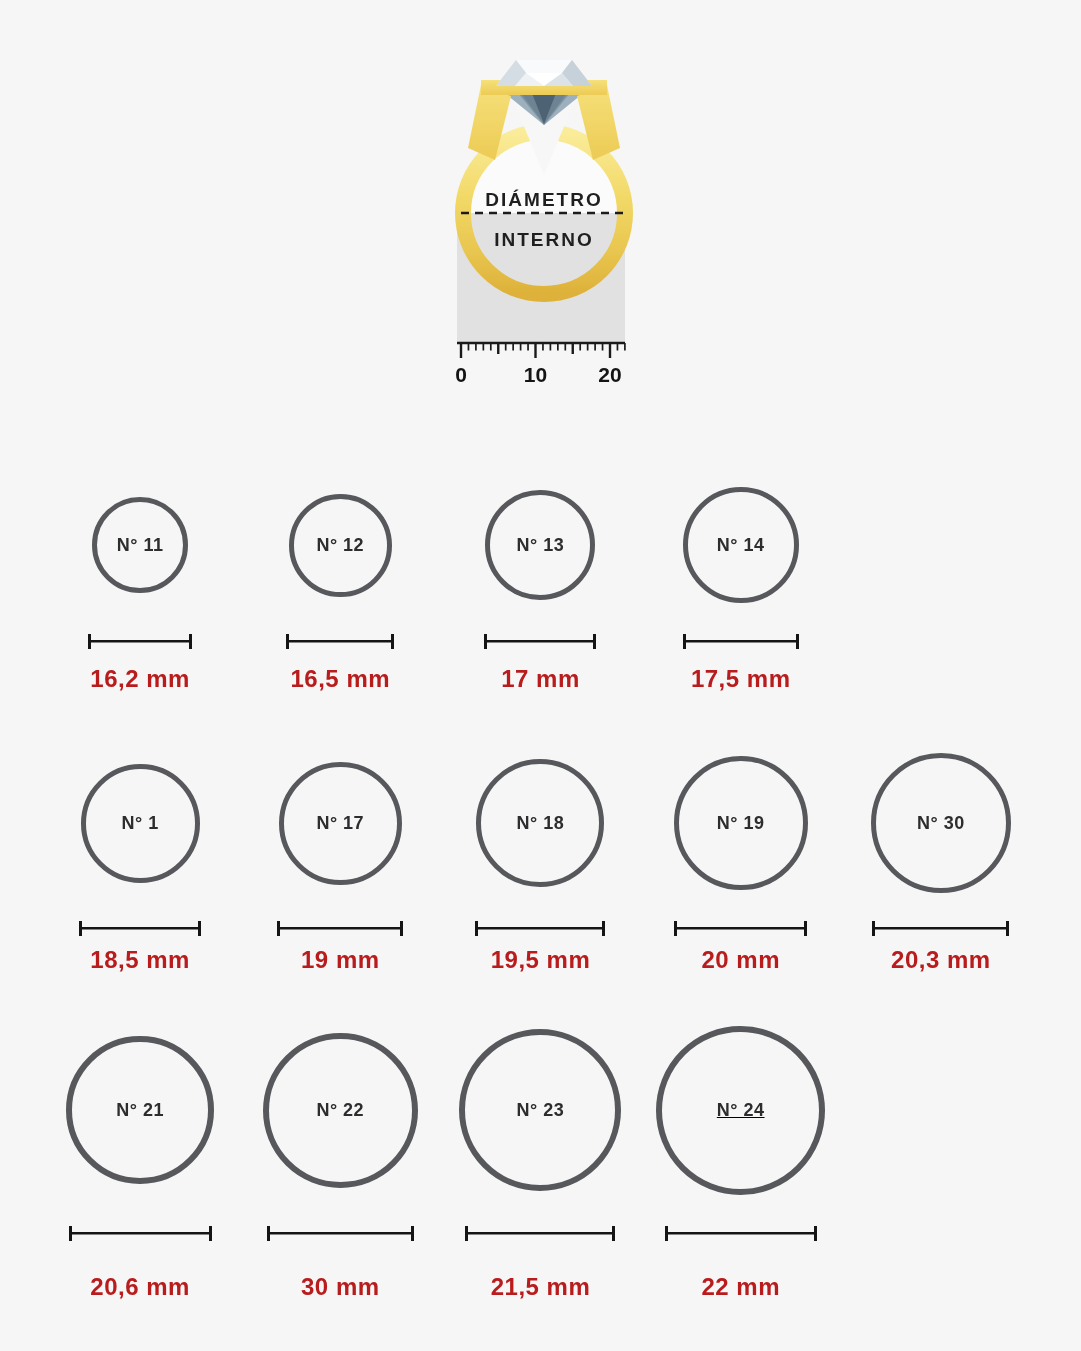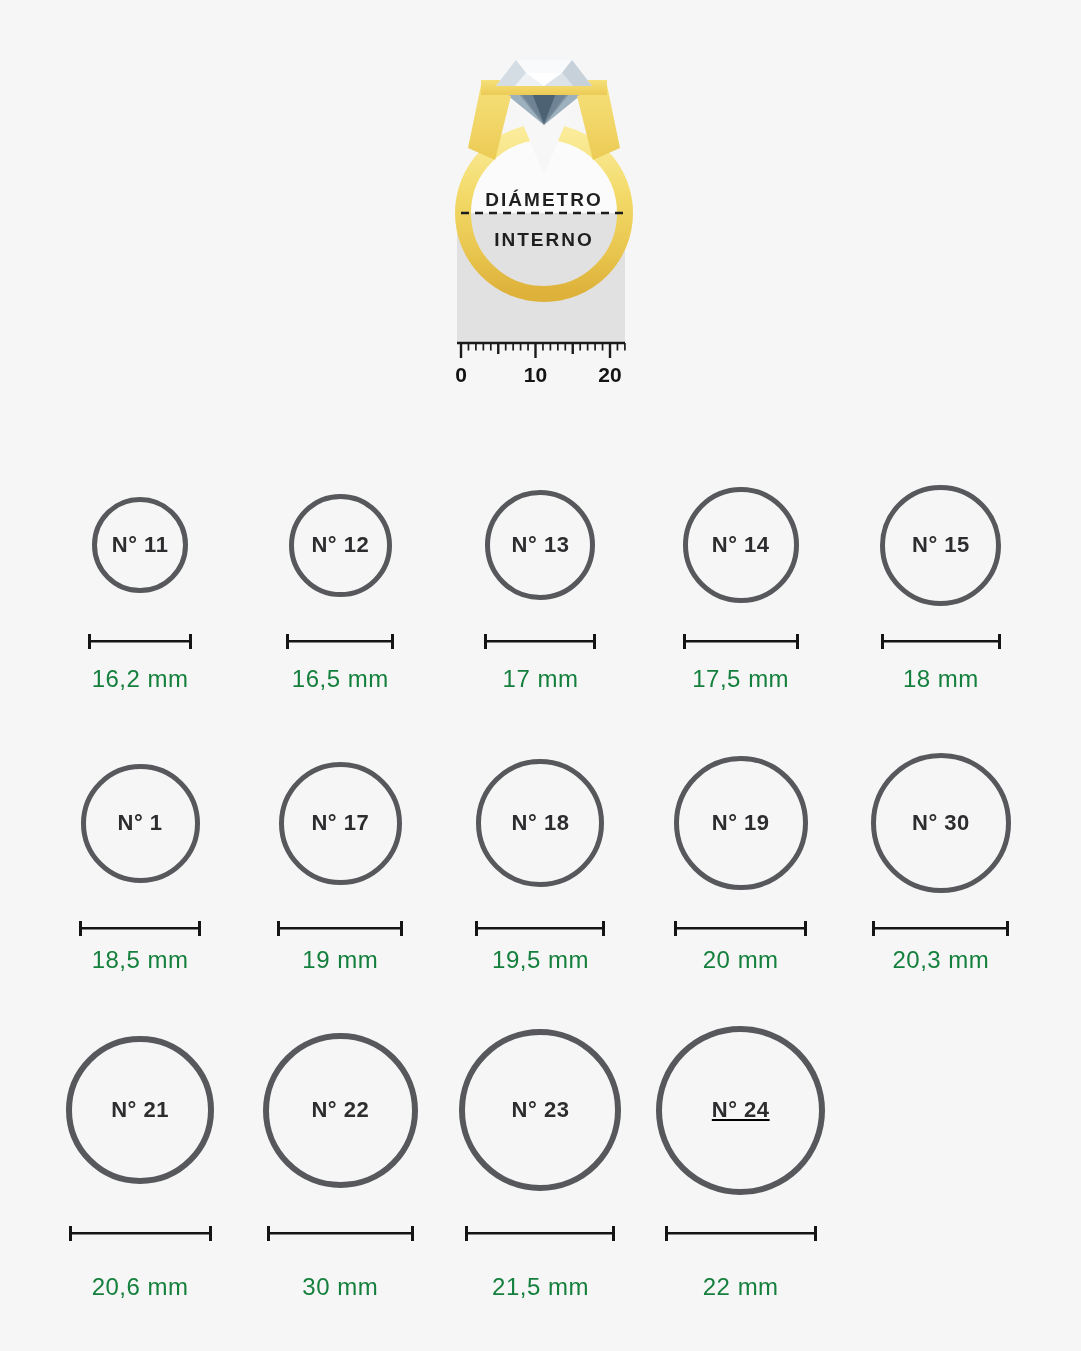--- a/index.html
+++ b/index.html
@@ -52,39 +52,39 @@
     display: flex;
     align-items: center;
     justify-content: center;
     box-sizing: border-box;
     background: transparent;
   }
   .row-2 .ring-circle { border-width: 5.5px; }
   .row-3 .ring-circle { border-width: 6px; }
   .ring-number {
     font-weight: 700;
-    font-size: 22px;
+    font-size: 18px;
     color: #2d2d2f;
     letter-spacing: 0.5px;
     white-space: nowrap;
   }
   .measure-line {
     height: 15px;
     border-left: 3px solid #151515;
     border-right: 3px solid #151515;
     background: linear-gradient(#151515, #151515) center / 100% 2.5px no-repeat;
     box-sizing: border-box;
   }
   .row-1 .measure-line { margin-top: 14px; }
   .row-2 .measure-line { margin-top: 13px; }
   .row-3 .measure-line { margin-top: 16px; }
   .mm-label {
-    font-weight: 400;
+    font-weight: 700;
     font-size: 24px;
-    color: #15803d;
+    color: #b91c1c;
     letter-spacing: 0.5px;
     line-height: 28px;
   }
   .row-1 .mm-label { margin-top: 16px; }
   .row-2 .mm-label { margin-top: 10px; }
   .row-3 .mm-label { margin-top: 32px; }
   
   .svg-diam-word {
     font-family: "Liberation Sans", sans-serif;
     font-weight: 700;
@@ -218,29 +218,20 @@
       </div>
       <div class="cell">
         <div class="circle-zone">
             <div class="ring-circle" style="width: 116px; height: 116px;">
           <span class="ring-number">N° 14</span>
             </div>
           </div>
         <div class="measure-line" style="width: 116px;"></div>
         <div class="mm-label">17,5 mm</div>
       </div>
-      <div class="cell">
-        <div class="circle-zone">
-            <div class="ring-circle" style="width: 121px; height: 121px;">
-          <span class="ring-number">N° 15</span>
-            </div>
-          </div>
-        <div class="measure-line" style="width: 120px;"></div>
-        <div class="mm-label">18 mm</div>
-      </div>
     </div>
 
     <div class="size-row row-2">
       <div class="cell">
         <div class="circle-zone">
             <div class="ring-circle" style="width: 119px; height: 119px;">
           <span class="ring-number">N° 1</span>
             </div>
           </div>
         <div class="measure-line" style="width: 122px;"></div>

